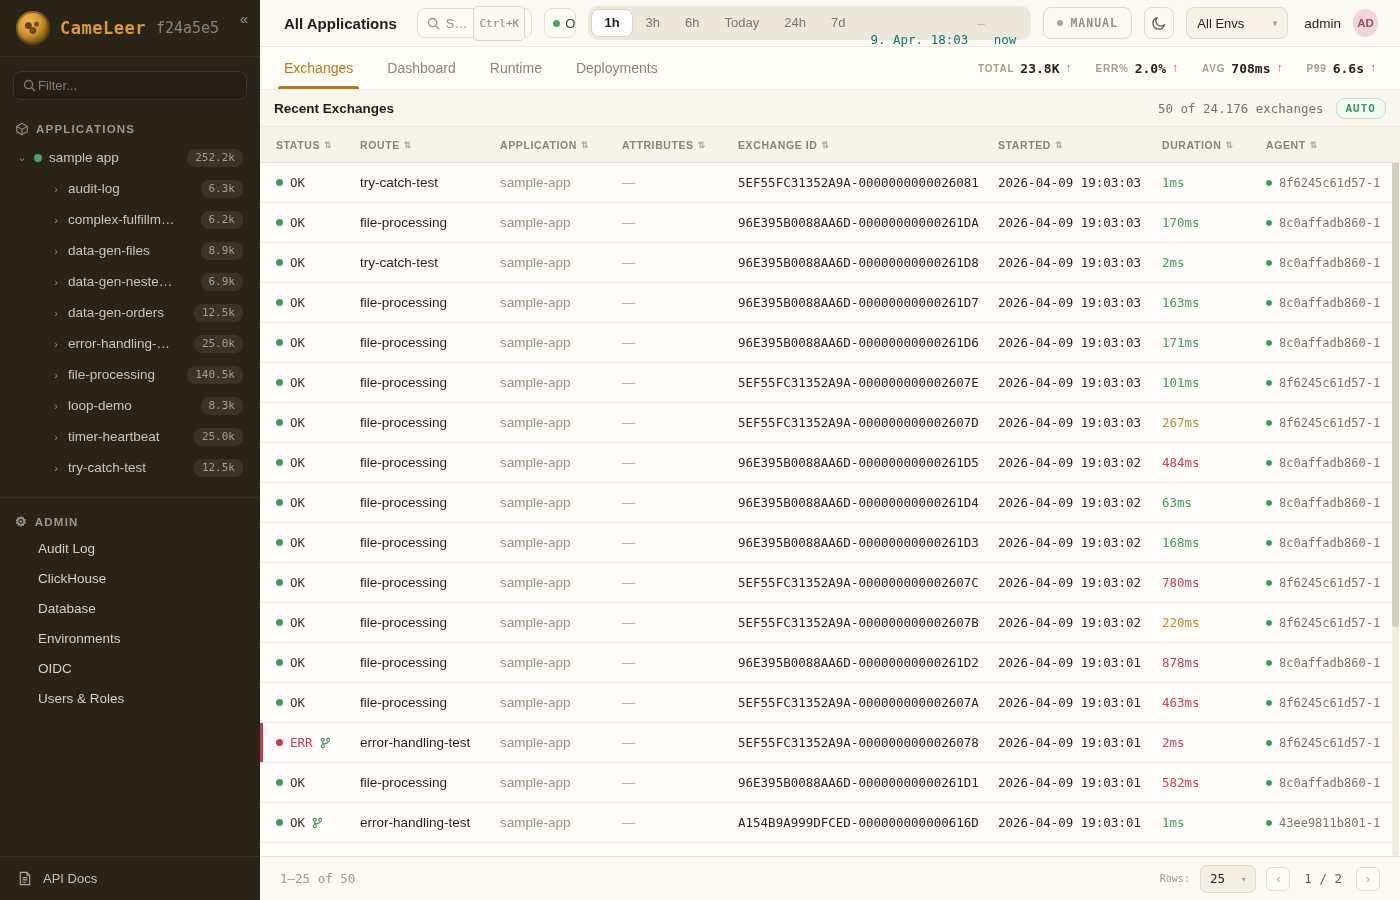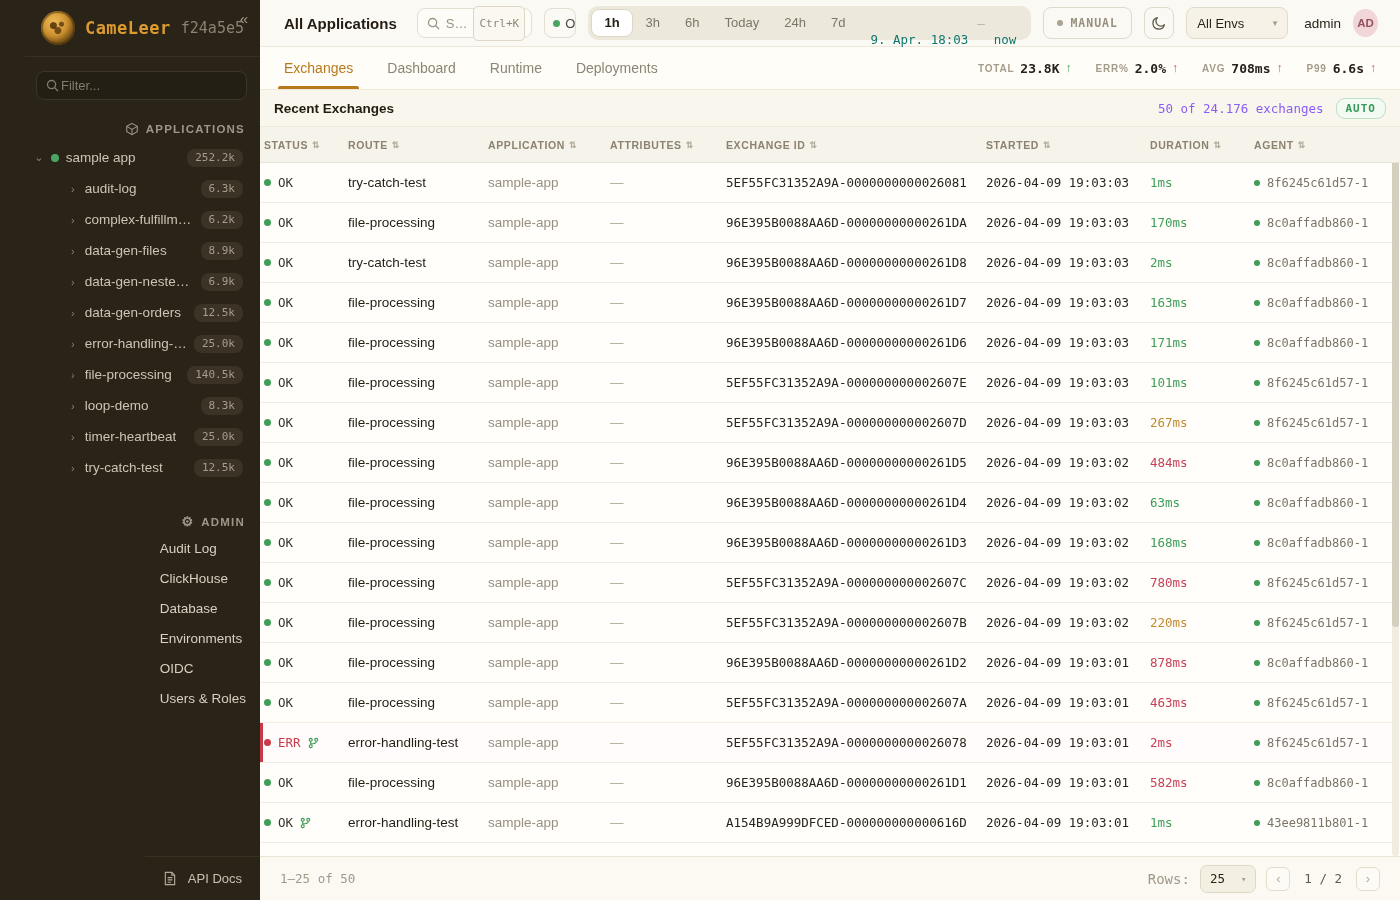--- a/index.html
+++ b/index.html
@@ -2,21 +2,21 @@
 <html><head>
 <meta charset="utf-8">
 <style>
   * { margin:0; padding:0; box-sizing:border-box; }
   html,body { width:1400px; height:900px; overflow:hidden; }
   body { font-family:"Liberation Sans", sans-serif; background:#fffefa; color:#221c12; }
   .mono { font-family:"DejaVu Sans Mono", monospace; }
   #app { display:flex; width:1400px; height:900px; }
 
   
-  .sidebar { width:260px; background:#292318; display:flex; flex-direction:column; flex-shrink:0;align-items:flex-end; }
+  .sidebar { width:260px; background:#292318; display:flex; flex-direction:column; flex-shrink:0; }
   .side-header { height:57px; display:flex; align-items:center; gap:10px; padding:0 16px; border-bottom:1px solid #362f22; position:relative; }
   .logo-circle { width:34px; height:34px; border-radius:50%; background:radial-gradient(circle at 38% 32%, #edb853 0%, #cf9330 45%, #9a6a1d 80%, #6d4a14 100%); box-shadow:inset 0 0 0 2px rgba(60,40,10,.45), inset -3px -4px 6px rgba(40,25,5,.5); position:relative; overflow:hidden; flex-shrink:0; }
   .logo-circle:after { content:""; position:absolute; left:7px; top:9px; width:18px; height:14px; background:
       radial-gradient(circle at 30% 40%, rgba(70,40,5,.8) 0 3px, transparent 4px),
       radial-gradient(circle at 75% 30%, rgba(70,40,5,.7) 0 2px, transparent 3px),
       radial-gradient(circle at 55% 75%, rgba(70,40,5,.7) 0 3px, transparent 4px); }
   .logo-name { font-family:"DejaVu Sans Mono", monospace; font-weight:bold; font-size:17px; color:#dd9a2e; letter-spacing:.5px; }
   .logo-ver { font-family:"DejaVu Sans Mono", monospace; font-size:15px; color:#8b8373; }
   .collapse { position:absolute; right:12px; top:10px; color:#a79d8d; font-size:15px; cursor:pointer; }
   .filter-wrap { padding:14px 13px 6px 13px; }
@@ -70,24 +70,24 @@
   .stat { display:flex; align-items:center; gap:6px; white-space:nowrap; }
   .stat-label { font-size:10px; font-weight:bold; letter-spacing:.8px; color:#a59c8a; }
   .stat-value { font-family:"DejaVu Sans Mono",monospace; font-size:13px; font-weight:bold; color:#27211a; }
   .stat-arrow { font-size:12px; font-weight:bold; }
   .trend-good .stat-arrow { color:#3a9e59; }
   .trend-bad .stat-arrow { color:#c9556b; }
 
   .section-bar { height:37px; background:#f9f6ed; border-bottom:1px solid #efeadb; display:flex; align-items:center; padding:0 14px; }
   .section-title { font-size:13.5px; font-weight:bold; color:#221c12; }
   .section-right { margin-left:auto; display:flex; align-items:center; gap:12px; }
-  .summary { font-family:"DejaVu Sans Mono",monospace; font-size:12.5px; color:#8b5cf6; }
+  .summary { font-family:"DejaVu Sans Mono",monospace; font-size:12.5px; color:#737373; }
   .auto-badge { border:1px solid #bfdfc6; background:#f2faf3; color:#38995b; border-radius:9px; font-family:"DejaVu Sans Mono",monospace; font-size:11px; font-weight:bold; letter-spacing:1px; padding:3px 9px; cursor:pointer; }
 
-  .grid { display:grid; grid-template-columns:84px 140px 122px 116px 260px 164px 104px 1fr; align-items:center; padding-left:4px; }
+  .grid { display:grid; grid-template-columns:84px 140px 122px 116px 260px 164px 104px 1fr; align-items:center; padding-left:16px; }
   .thead { height:36px; background:#f6f3ea; border-bottom:1px solid #e9e4d5; }
   .th { display:flex; align-items:center; gap:4px; font-size:10.5px; font-weight:bold; letter-spacing:.6px; color:#8b8270; cursor:pointer; white-space:nowrap; }
   .sort-icon { font-size:9px; color:#b3ab9a; }
 
   .tbody { flex:1; background:#fffefb; position:relative; overflow:hidden; }
   .row { height:40px; border-bottom:1px solid #f1ede1; font-size:13.5px; cursor:pointer; background:#fffefb; }
   .row.err-row { box-shadow:inset 3px 0 0 #c73a4a; background:#fffcfb; }
   .cell-status { display:flex; align-items:center; gap:7px; }
   .status-dot { width:7px; height:7px; border-radius:50%; flex-shrink:0; }
   .status-dot.ok { background:#3f9e56; } .status-dot.err { background:#c73a4a; }
@@ -102,21 +102,21 @@
   .cell-dur { font-family:"DejaVu Sans Mono",monospace; font-size:12.5px; }
   .cell-dur.d-ok { color:#3f9e56; } .cell-dur.d-warn { color:#c08a2f; } .cell-dur.d-err { color:#c74055; }
   .cell-agent { display:flex; align-items:center; gap:7px; font-family:"DejaVu Sans Mono",monospace; font-size:12px; color:#7b7466; white-space:nowrap; overflow:hidden; }
   .agent-dot { width:6px; height:6px; border-radius:50%; background:#3f9e56; flex-shrink:0; }
   .scroll-track { position:absolute; right:1px; top:-36px; bottom:0; width:7px; background:#f0ece0; border-radius:4px; }
   .scroll-thumb { position:absolute; right:0; top:0; width:7px; height:500px; background:#d5cfc0; border-radius:4px; cursor:grab; }
 
   .footer { height:44px; border-top:1px solid #e9e4d5; background:#fbf9f2; display:flex; align-items:center; padding:0 20px; }
   .range-label { font-family:"DejaVu Sans Mono",monospace; font-size:12.5px; color:#a19889; }
   .footer-right { margin-left:auto; display:flex; align-items:center; gap:10px; }
-  .rows-label { font-family:"DejaVu Sans Mono",monospace; font-size:14px; color:#a19889; }
+  .rows-label { font-family:"DejaVu Sans Mono",monospace; font-size:10px; color:#a19889; }
   .rows-select { height:28px; border:1px solid #ded7c5; background:#f3efe3; border-radius:7px; display:flex; align-items:center; gap:16px; padding:0 9px; font-family:"DejaVu Sans Mono",monospace; font-size:12.5px; color:#2a2418; cursor:pointer; }
   .page-btn { width:24px; height:24px; border:1px solid #e4ddcc; border-radius:6px; display:flex; align-items:center; justify-content:center; color:#b7afa0; font-size:13px; cursor:pointer; background:#fdfbf5; }
   .page-indicator { font-family:"DejaVu Sans Mono",monospace; font-size:12.5px; color:#5f584b; padding:0 4px; }
 </style>
 </head>
 <body>
 
 <div id="app">
 
   <aside class="sidebar">

